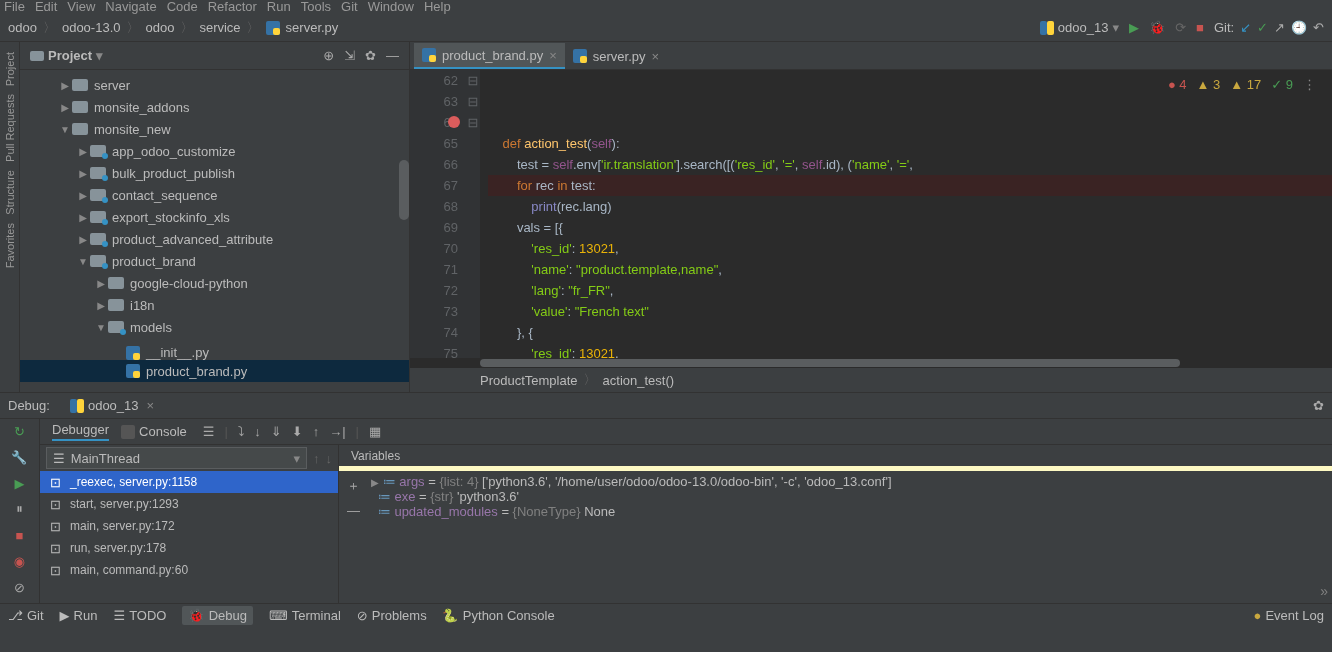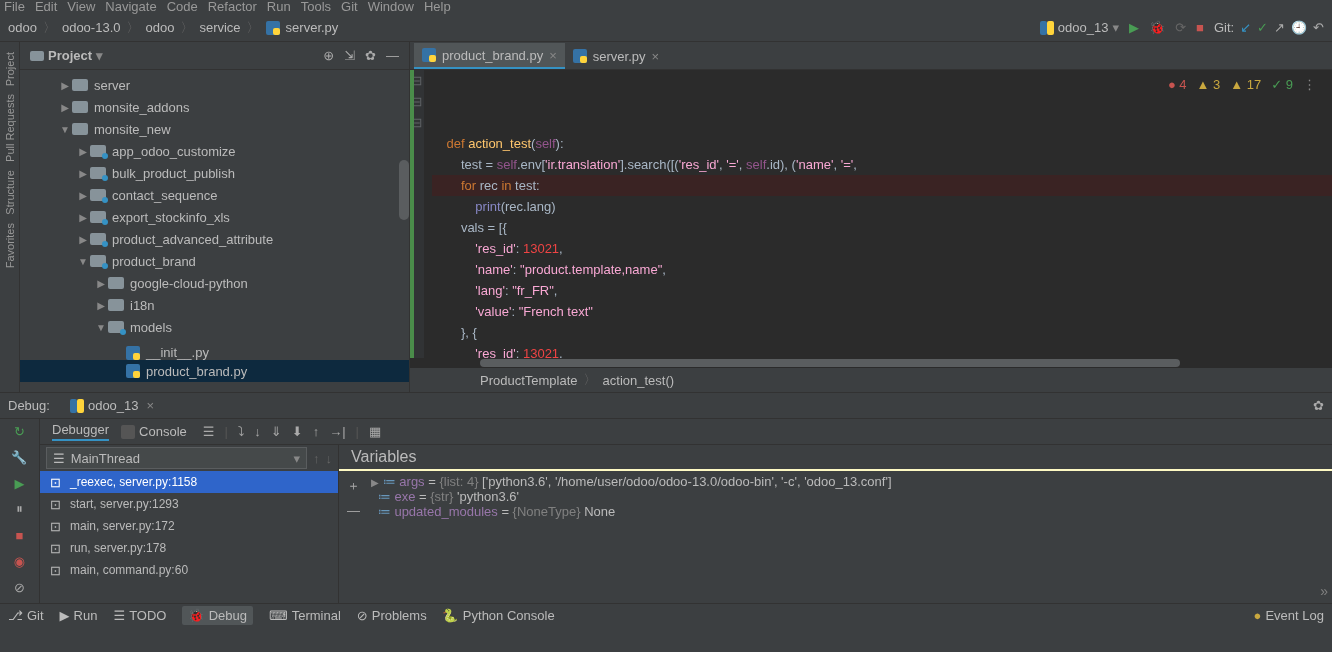--- a/index.html
+++ b/index.html
@@ -38,22 +38,22 @@
 .editor-tab .close { color: #888; cursor: pointer; }
 .editor-content { flex: 1; display: flex; overflow: hidden; font-family: 'DejaVu Sans Mono', Consolas, monospace; font-size: 13px; position: relative; }
 .gutter { width: 56px; background: #313335; color: #606366; text-align: right; padding-right: 8px; line-height: 21px; position: relative; }
 .gutter .bp { position: absolute; left: 38px; width: 12px; height: 12px; background: #db5c5c; border-radius: 50%; }
 .fold-gutter { width: 14px; background: #313335; line-height: 21px; color: #606366; text-align: center; font-size: 10px; }
 .code-area { flex: 1; line-height: 21px; padding-left: 8px; position: relative; white-space: pre; color: #a9b7c6; }
 .code-line { height: 21px; }
 .code-line.bp-line { background: #3a2323; }
 .kw { color: #cc7832; }
 .self { color: #94558d; }
-.str { color: #f9a8d4; }
-.num { color: #ef4444; }
+.str { color: #84cc16; }
+.num { color: #eab308; }
 .fn { color: #ffc66d; }
 .builtin { color: #8888c6; }
 .left-edge { position: absolute; left: 0; top: 0; bottom: 0; width: 4px; background: #4a8c4a; }
 .editor-status { position: absolute; top: 4px; right: 16px; display: flex; gap: 10px; font-size: 11px; align-items: center; }
 .status-err { color: #c75450; }
 .status-warn { color: #c9a83f; }
 .status-info { color: #c9a83f; }
 .status-ok { color: #499c54; }
 .editor-breadcrumb { height: 24px; background: #3c3f41; display: flex; align-items: center; padding-left: 70px; font-size: 12px; color: #bbbbbb; gap: 6px; }
 .h-scroll { height: 10px; background: #2b2b2b; position: relative; }
@@ -74,21 +74,21 @@
 .frames-panel { width: 299px; border-right: 1px solid #323232; display: flex; flex-direction: column; position: relative; }
 .frames-header { height: 26px; display: flex; align-items: center; padding: 0 12px; border-bottom: 1px solid #323232; font-size: 12px; }
 .thread-sel { height: 26px; display: flex; align-items: center; padding: 0 6px; gap: 6px; }
 .thread-dropdown { flex: 1; background: #45494a; border: 1px solid #5a5d5f; height: 22px; display: flex; align-items: center; padding: 0 6px; color: #bbbbbb; }
 .thread-arrows { display: flex; gap: 6px; color: #666; }
 .frame-list { flex: 1; overflow: auto; position: relative; }
 .frame-item { height: 22px; display: flex; align-items: center; padding-left: 10px; gap: 6px; cursor: pointer; font-size: 12px; }
 .frame-item.selected { background: #2f65ca; color: #fff; }
 .frame-icon { width: 14px; display: inline-block; }
 .vars-panel { flex: 1; display: flex; flex-direction: column; }
-.vars-header { height: 26px; display: flex; align-items: center; padding: 0 12px; border-bottom: 2px solid #fef9c3; font-size: 16px; }
+.vars-header { height: 26px; display: flex; align-items: center; padding: 0 12px; border-bottom: 5px solid #fef9c3; font-size: 12px; }
 .vars-body { flex: 1; padding: 4px 8px; display: flex; position: relative; }
 .vars-left-icons { width: 24px; display: flex; flex-direction: column; gap: 8px; color: #aaa; padding-top: 2px; }
 .var-lines { flex: 1; font-size: 12px; line-height: 14px; }
 .var-arrow { color: #888; margin-right: 4px; font-size: 10px; }
 .var-name { color: #9876aa; }
 .var-type { color: #808080; }
 .var-val { color: #bbbbbb; }
 .vars-nub { position: absolute; right: 4px; bottom: 4px; color: #808080; font-size: 14px; }
 .debug-side-btns { width: 40px; background: #3c3f41; display: flex; flex-direction: column; align-items: center; gap: 6px; padding-top: 2px; border-right: 1px solid #323232; }
 .side-btn { width: 20px; height: 20px; display: flex; align-items: center; justify-content: center; cursor: pointer; }
@@ -279,20 +279,36 @@
         <svg class="icon-sm">
             <rect width="14" height="14" fill="#3572A5" rx="2"></rect>
             <rect x="7" y="7" width="7" height="7" fill="#FFD43B" rx="2"></rect>
           </svg>
         <span>server.py</span>
         <span class="close">×</span>
       </div>
     </div>
     <div class="editor-content">
       <div class="left-edge"></div>
+      <div class="gutter" id="gutter">
+          <div style="position: relative;">62</div>
+          <div style="position: relative;">63</div>
+          <div style="position: relative;">64<div class="bp" style="top: 4px;"></div></div>
+          <div style="position: relative;">65</div>
+          <div style="position: relative;">66</div>
+          <div style="position: relative;">67</div>
+          <div style="position: relative;">68</div>
+          <div style="position: relative;">69</div>
+          <div style="position: relative;">70</div>
+          <div style="position: relative;">71</div>
+          <div style="position: relative;">72</div>
+          <div style="position: relative;">73</div>
+          <div style="position: relative;">74</div>
+          <div style="position: relative;">75</div>
+        </div>
       <div class="fold-gutter" id="fold">
           <div></div>
           <div></div>
           <div>⊟</div>
           <div></div>
           <div>⊟</div>
           <div></div>
           <div></div>
           <div></div>
           <div></div>

